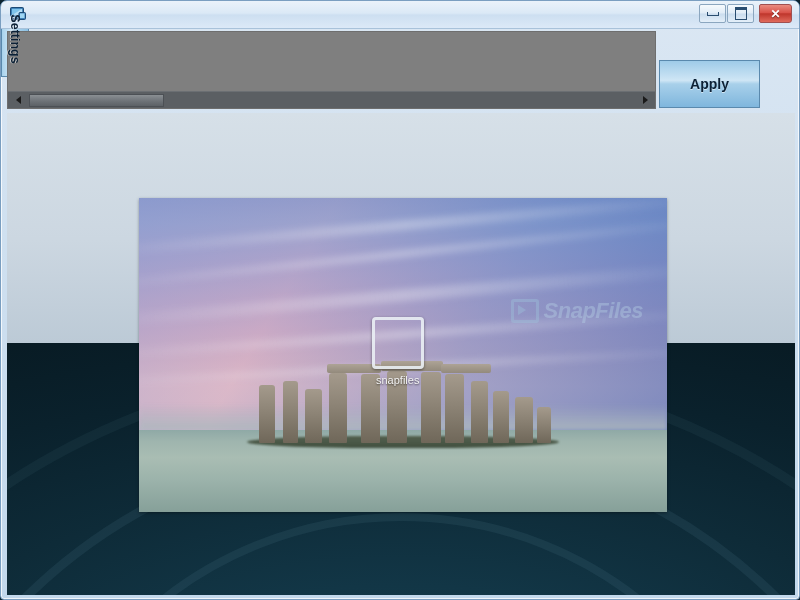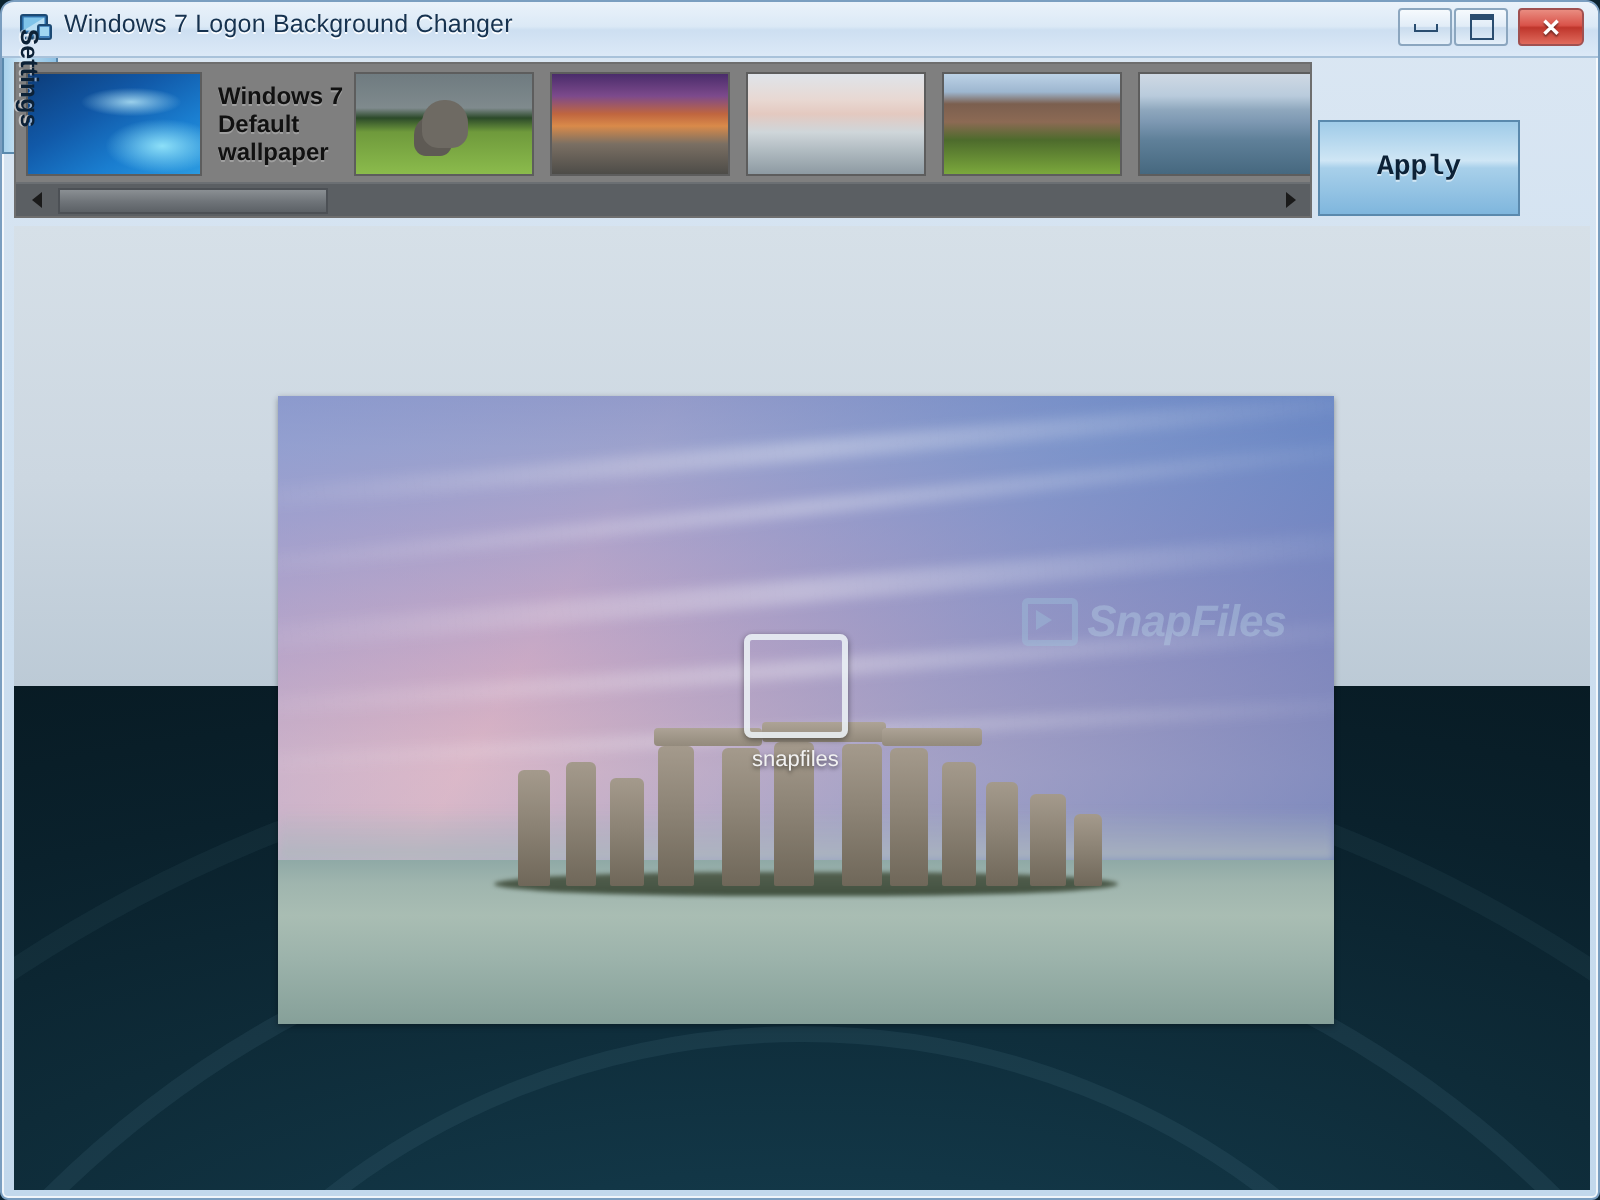--- a/index.html
+++ b/index.html
@@ -154,21 +154,21 @@
     position:absolute;
     border:1px solid #5a89ad;
     box-sizing:border-box;
     background:linear-gradient(to bottom,#9fcbe8 0%,#cfe6f5 42%,#a8d0ea 50%,#7fb6dd 100%);
     color:#0c2136;font-weight:bold;
     display:flex;align-items:center;justify-content:center;
     text-shadow:0 1px 0 rgba(255,255,255,.55);
     cursor:default;
   }
   #btn-folder{left:658px;top:31px;width:101px;height:25px;font-size:12px;}
-  #btn-apply{left:658px;top:59px;width:101px;height:48px;font-size:14px;font-family:Liberation Mono, monospace;}
+  #btn-apply{left:658px;top:59px;width:101px;height:48px;font-size:14px;}
   #tab-settings{
     left:763px;top:31px;width:28px;height:76px;
     border:1px solid #5a89ad;box-sizing:border-box;
     background:linear-gradient(to right,#a8d2ec 0%,#d6eaf8 40%,#a9d1ea 60%,#8cc0e4 100%);
     display:flex;align-items:center;justify-content:center;
     cursor:default;
   }
   #tab-settings span{
     transform:rotate(90deg);white-space:nowrap;
     font-size:12.5px;font-weight:bold;color:#0c2136;
@@ -320,61 +320,37 @@
   <div id="titlebar">
     <svg id="app-icon" viewBox="0 0 16 14">
       <rect x="0.5" y="0.5" width="13" height="9" rx="1" fill="#2c6ea8" stroke="#1c4a74"></rect>
       <rect x="1.8" y="1.7" width="10.4" height="6.6" fill="#7fc4ea"></rect>
       <path d="M1.8 8.3 L12.2 1.7 L12.2 8.3 Z" fill="#cfe9f8" opacity=".7"></path>
       <rect x="4.5" y="10" width="5" height="1.6" fill="#2c6ea8"></rect>
       <rect x="2.5" y="11.3" width="9" height="1.5" rx=".6" fill="#1c4a74"></rect>
       <rect x="9" y="5.5" width="6.5" height="7" rx="1" fill="#3f7fb8" stroke="#1c4a74"></rect>
       <rect x="10" y="6.4" width="4.5" height="4.6" fill="#9fd6f2"></rect>
     </svg>
-    <div id="title-text">Windows 7 Logon Background Changer</div>
 
     <div class="wbtn" id="btn-min">
       <div class="wglyph">
           <i class="min-glyph"></i>
         </div>
     </div>
     <div class="wbtn" id="btn-max">
       <div class="wglyph">
           <i class="max-glyph"></i>
         </div>
     </div>
     <div class="wbtn" id="btn-close">
       <div class="wglyph">✕</div>
     </div>
   </div>
 
   <div id="strip">
-    <div id="thumbs">
-
-      <div class="thumb first">
-        <div class="art-win7"></div>
-      </div>
-      <div class="thumb-label">Windows 7 Default wallpaper</div>
-
-      <div class="thumb tw">
-        <div class="art-eleph"></div>
-      </div>
-      <div class="thumb tw">
-        <div class="art-sunset"></div>
-      </div>
-      <div class="thumb tw">
-        <div class="art-ice"></div>
-      </div>
-      <div class="thumb tw">
-        <div class="art-mount"></div>
-      </div>
-      <div class="thumb tw">
-        <div class="art-sea"></div>
-      </div>
-    </div>
 
     <div id="hscroll">
       <div class="sarrow" id="sarrow-left">
         <i class="tri tri-l"></i>
       </div>
       <div id="hthumb"></div>
       <div class="sarrow" id="sarrow-right">
         <i class="tri tri-r"></i>
       </div>
     </div>

